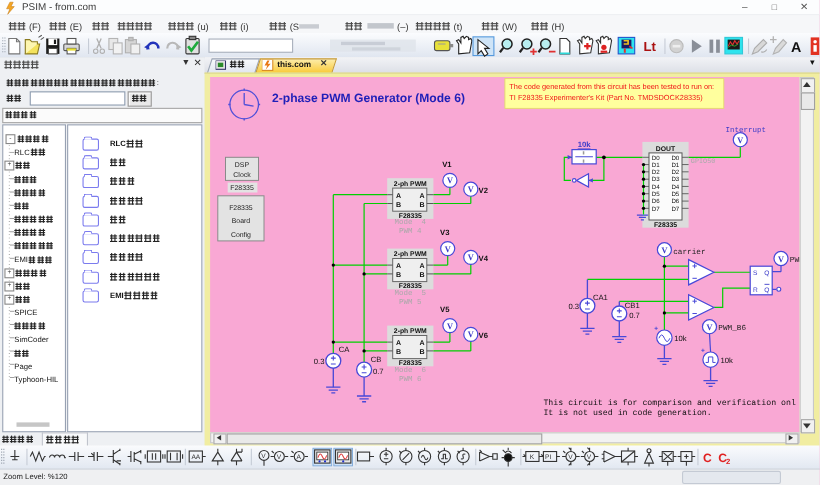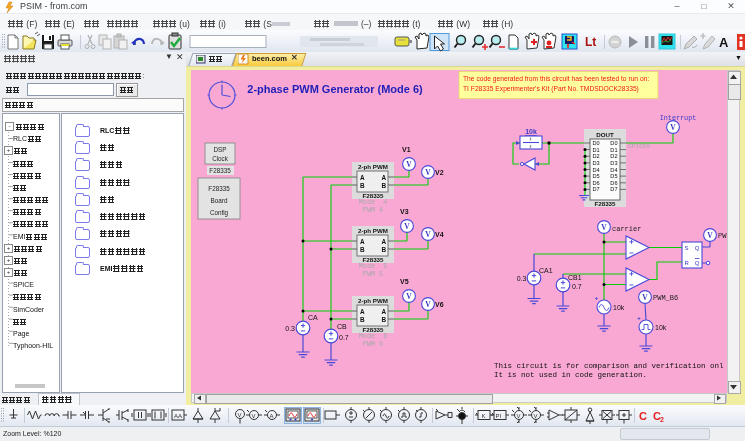--- a/index.html
+++ b/index.html
@@ -305,21 +305,21 @@
   <svg width="10" height="9" style="left:10px;top:3px;">
         <rect x="0" y="0" width="9" height="8" fill="#e8e8e8" stroke="#336"></rect>
         <rect x="2" y="2" width="5" height="4" fill="#2a8a2a"></rect>
       </svg>
   <span class="t" style="left:23px;top:3px;"><i class="c sm"></i><i class="c sm"></i></span>
   <div class="abs" style="left:48px;top:1px;width:68px;height:13px;background:linear-gradient(#fdeca8,#f9c832);border:1px solid #c89a30;transform:skewX(-18deg);"></div>
   <svg width="11" height="11" style="left:52px;top:2px;">
         <rect x="0" y="0" width="10" height="10" fill="#fff" stroke="#d88a20"></rect>
         <polygon points="5,1 2.5,5.5 5,5.5 3.5,9.5 8,4 5.5,4 7,1" fill="#e87818"></polygon>
       </svg>
-  <span class="t" style="left:66px;top:2.5px;font-size:7.5px;font-weight:bold;color:#111;">been.com</span>
+  <span class="t" style="left:66px;top:2.5px;font-size:7.5px;font-weight:bold;color:#111;">this.com</span>
   <span class="t" style="left:105px;top:2px;font-size:8px;font-weight:bold;color:#333;">✕</span>
   <span class="t" style="left:549px;top:2px;font-size:7px;color:#111;">▼</span>
  </div>
 
  <div class="abs" style="left:0;top:14px;width:559px;height:339px;background:#f1eda1;border-top:1px solid #dcd88e;"></div>
 
  <div class="abs" id="canvas" style="left:5px;top:18px;width:536px;height:323px;background:#f9a8d4;overflow:hidden;">
   <svg width="536" height="323" style="left:0;top:0;" fill="none" id="circ" font-family="Liberation Sans">
   <defs>
    <g id="gnd" stroke="#4848d8" stroke-width="1.2">

